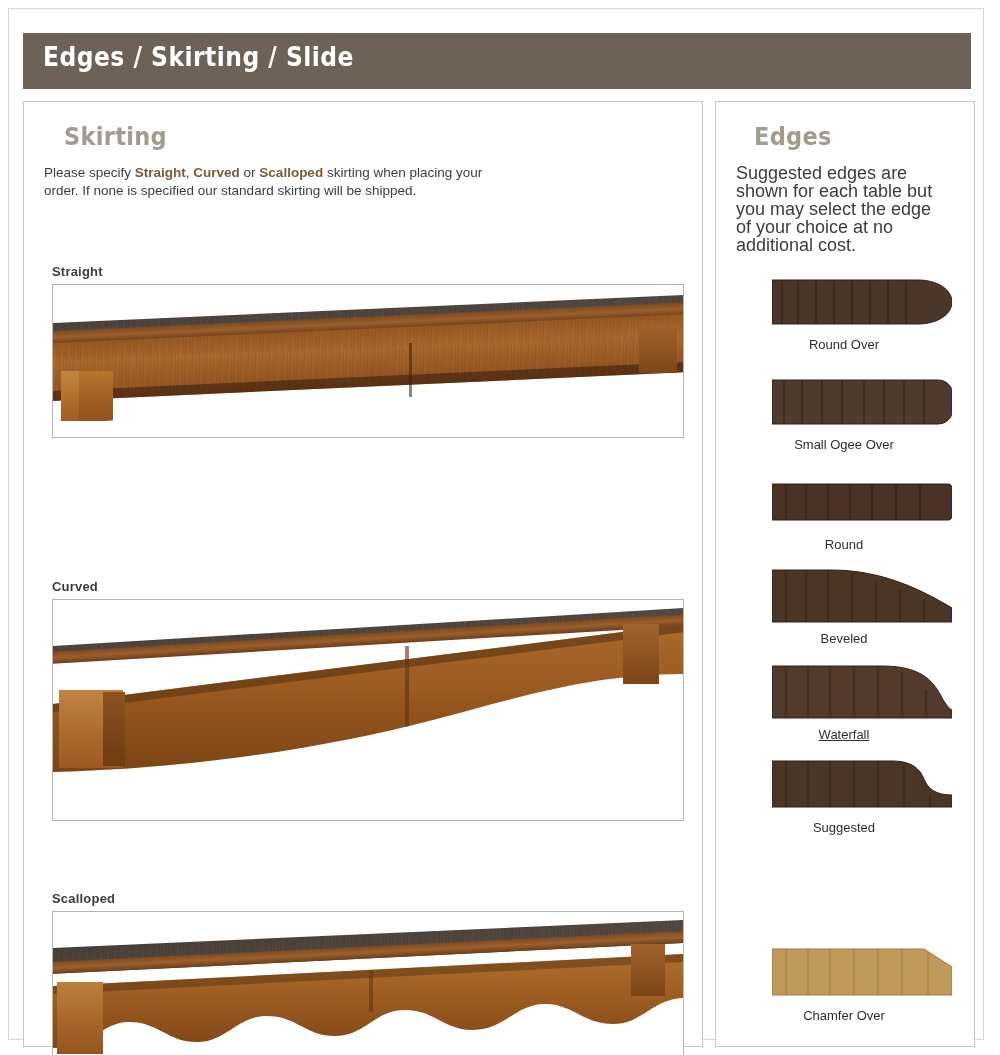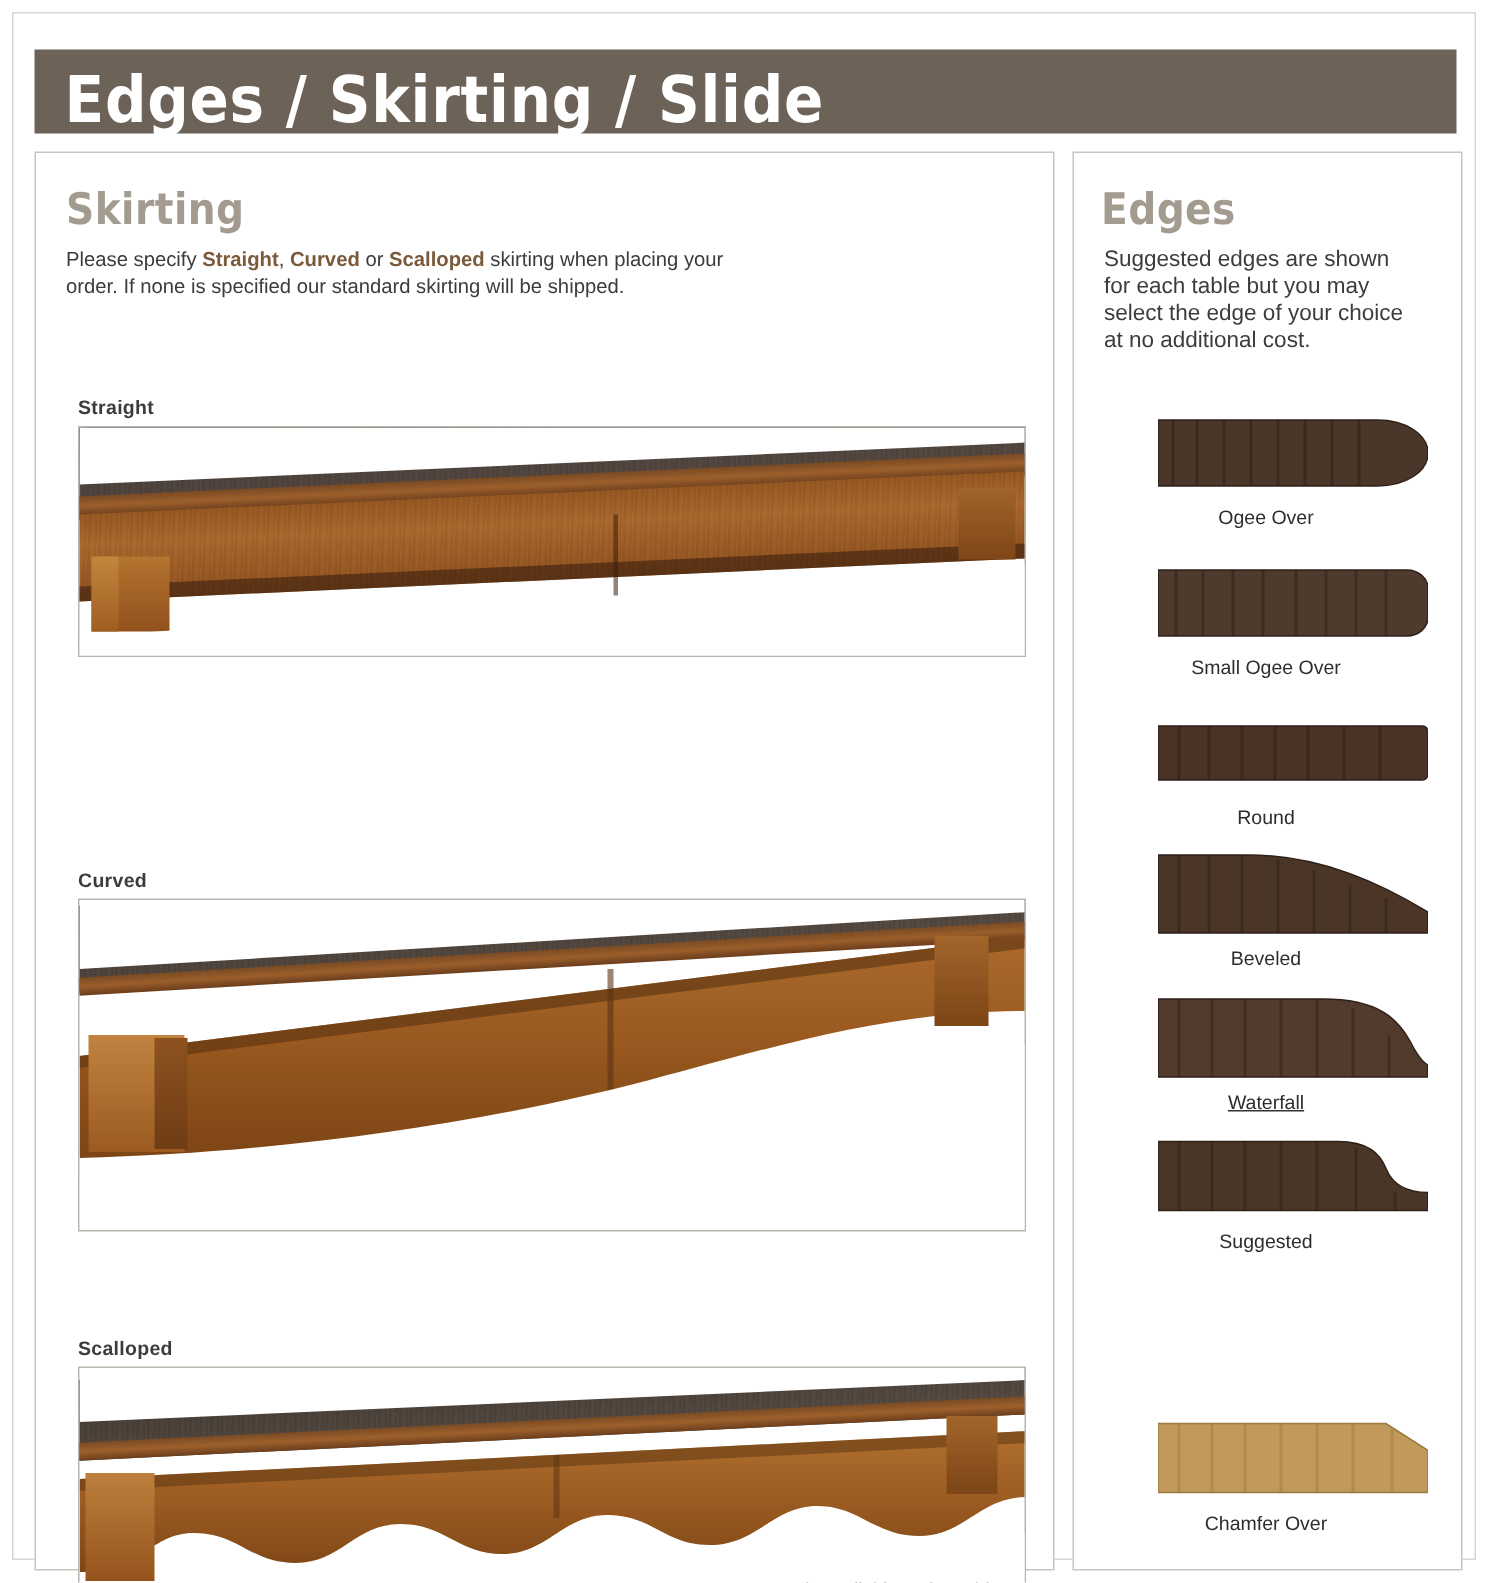--- a/index.html
+++ b/index.html
@@ -32,21 +32,21 @@
     top: 24px;
     width: 948px;
     height: 56px;
     background: #6d6257;
   }
   .header-title {
     position: absolute;
     left: 20px;
     top: 9px;
     font-family: "DejaVu Sans Condensed", "Liberation Sans", sans-serif;
-    font-size: 43px;
+    font-size: 26px;
     font-weight: bold;
     letter-spacing: 0.5px;
     color: #ffffff;
     white-space: nowrap;
   }
   
   .panel {
     position: absolute;
     border: 1px solid #c9c5bd;
     box-sizing: border-box;
@@ -60,24 +60,25 @@
   }
   .panel-right {
     left: 706px;
     top: 92px;
     width: 260px;
     height: 946px;
   }
   .panel-heading {
     position: absolute;
     font-family: "DejaVu Sans Condensed", "Liberation Sans", sans-serif;
-    font-size: 29px;
+    font-size: 25px;
     font-weight: bold;
     color: #a39b90;
     letter-spacing: 0.3px;
+    margin-left: 20px;
   }
   
   .skirt-heading { left: 20px; top: 20px; }
   .intro {
     position: absolute;
     left: 20px;
     top: 62px;
     width: 460px;
     font-size: 13.5px;
     line-height: 18px;
@@ -264,21 +265,21 @@
     height: 52px;
     background: linear-gradient(180deg, #a2652b 0%, #7c4516 100%);
   }
   
   .edges-heading { left: 18px; top: 20px; }
   .edges-intro {
     position: absolute;
     left: 20px;
     top: 62px;
     width: 206px;
-    font-size: 15px;
+    font-size: 18px;
     line-height: 18px;
     color: #3c3c3c;
   }
   .edge-item {
     position: absolute;
     left: 20px;
     width: 216px;
   }
   .edge-swatch {
     position: relative;
@@ -413,21 +414,21 @@
     <div class="edge-item" style="top:172px;">
       <div class="edge-swatch">
         <svg width="180" height="56" viewBox="0 0 180 56">
           <path d="M0,6 L146,6 C166,6 180,16 180,28 C180,40 166,50 146,50 L0,50 Z" fill="#4a372a"></path>
           <path d="M0,6 L146,6 C166,6 180,16 180,28 C180,40 166,50 146,50 L0,50 Z" fill="none" stroke="#2e211a" stroke-width="1"></path>
           <g opacity="0.35">
             <path d="M10,6 L10,50 M26,6 L26,50 M44,6 L44,50 M62,6 L62,50 M80,6 L80,50 M98,6 L98,50 M116,6 L116,50 M134,6 L134,50" stroke="#1e1510" stroke-width="2"></path>
           </g>
         </svg>
       </div>
-      <div class="edge-label">Ogee Over</div>
+      <div class="edge-label">Round Over</div>
     </div>
 
     <div class="edge-item" style="top:272px;">
       <div class="edge-swatch">
         <svg width="180" height="56" viewBox="0 0 180 56">
           <path d="M0,6 L166,6 C174,6 180,12 180,18 L180,38 C180,44 174,50 166,50 L0,50 Z" fill="#4e3b2d"></path>
           <path d="M0,6 L166,6 C174,6 180,12 180,18 L180,38 C180,44 174,50 166,50 L0,50 Z" fill="none" stroke="#2e211a" stroke-width="1"></path>
           <g opacity="0.35">
             <path d="M12,6 L12,50 M30,6 L30,50 M50,6 L50,50 M70,6 L70,50 M92,6 L92,50 M112,6 L112,50 M132,6 L132,50 M152,6 L152,50" stroke="#1e1510" stroke-width="2"></path>
           </g>

